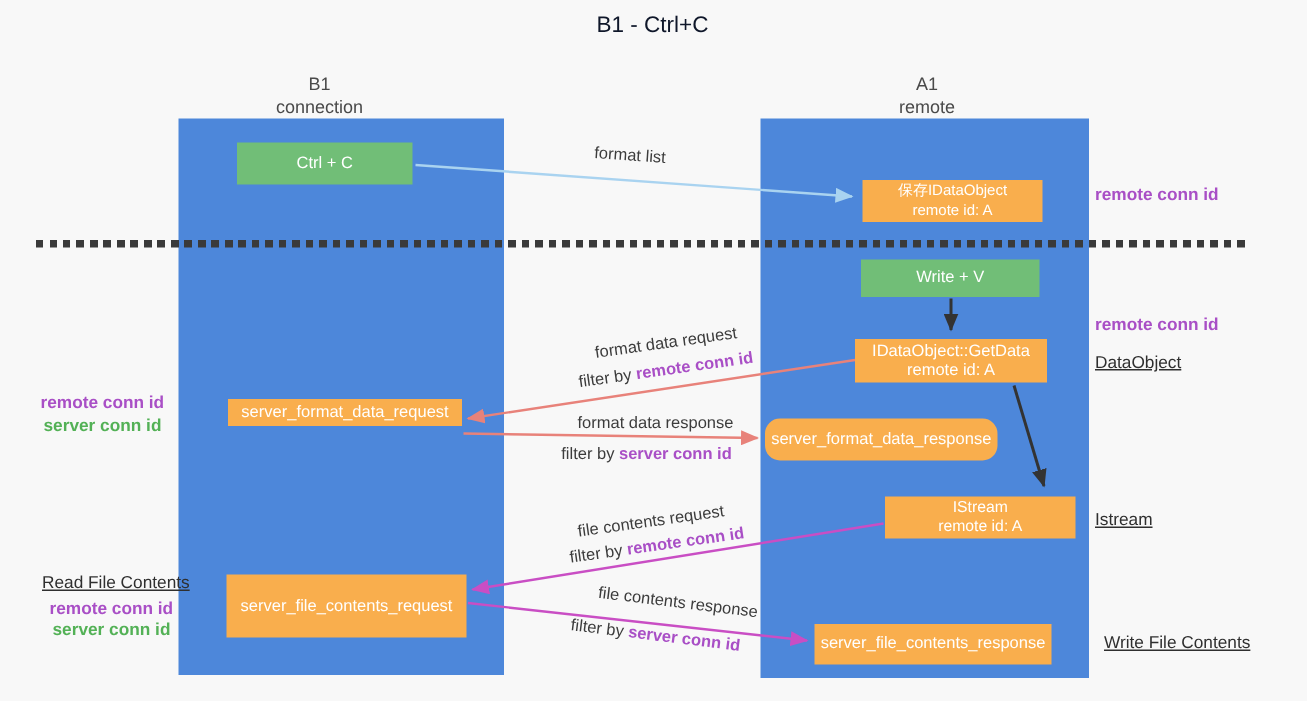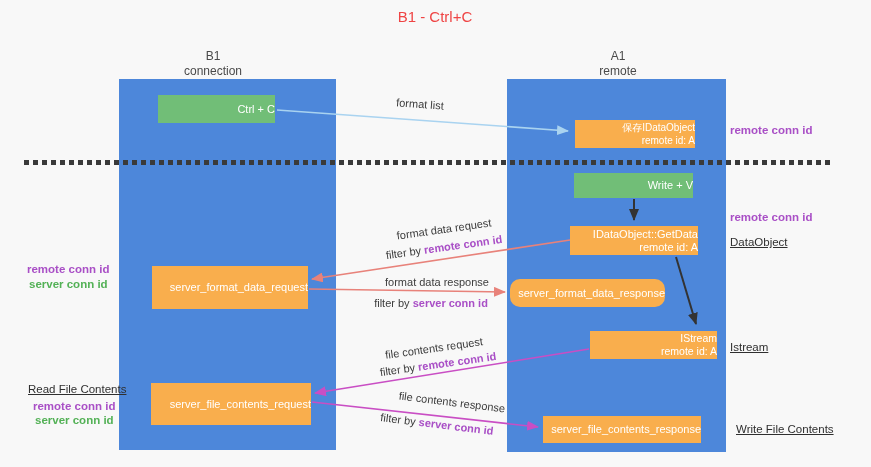--- a/index.html
+++ b/index.html
@@ -3,24 +3,24 @@
 <meta charset="utf-8">
 <style>
   html,body{margin:0;padding:0;background:#f8f8f8;}
   #canvas{
     position:relative;width:871px;height:467px;overflow:hidden;
     background:#f8f8f8;
     font-family:"Liberation Sans","DejaVu Sans",sans-serif;
     color:#3c3c3c;
   }
   .abs{position:absolute;}
-  .title{left:335px;top:6px;width:200px;text-align:center;font-size:15px;line-height:21px;color:#ef4444;}
+  .title{left:335px;top:6px;width:200px;text-align:center;font-size:15px;line-height:21px;color:#0f172a;}
   .col-header{width:120px;text-align:center;font-size:12px;line-height:15px;color:#4a4a4a;}
   .lifeline{background:#4d87da;}
-  .node{display:flex;flex-direction:column;align-items:flex-end;justify-content:center;
+  .node{display:flex;flex-direction:column;align-items:center;justify-content:center;
         color:#fff;font-size:11px;line-height:13px;text-align:center;}
   .node.orange{background:#f9ae4d;}
   .node.green{background:#71be77;}
   .edge-label{font-size:11px;color:#3c3c3c;text-align:center;white-space:nowrap;}
   .side-label{font-size:11.5px;white-space:nowrap;}
   .purple{color:#a94fc6;font-weight:bold;}
   .greentxt{color:#53b156;font-weight:bold;}
   .dark{color:#2f2f2f;text-decoration:underline;}
   .dashed-line{
     height:5px;
@@ -86,21 +86,21 @@
 
   <div class="abs node green" style="left:574px;top:173px;width:119px;height:25px;">
     <span>Write + V</span>
   </div>
 
   <div class="abs node orange" style="left:570px;top:226px;width:128px;height:29px;font-size:11px;">
     <span>IDataObject::GetData</span>
     <span>remote id: A</span>
   </div>
 
-  <div class="abs node orange" style="left:152px;top:266px;width:156px;height:43px;">
+  <div class="abs node orange" style="left:152px;top:266px;width:156px;height:18px;">
     <span>server_format_data_request</span>
   </div>
 
   <div class="abs node orange" style="left:510px;top:279px;width:155px;height:28px;border-radius:10px;">
     <span>server_format_data_response</span>
   </div>
 
   <div class="abs node orange" style="left:590px;top:331px;width:127px;height:28px;font-size:10.5px;">
     <span>IStream</span>
     <span>remote id: A</span>

